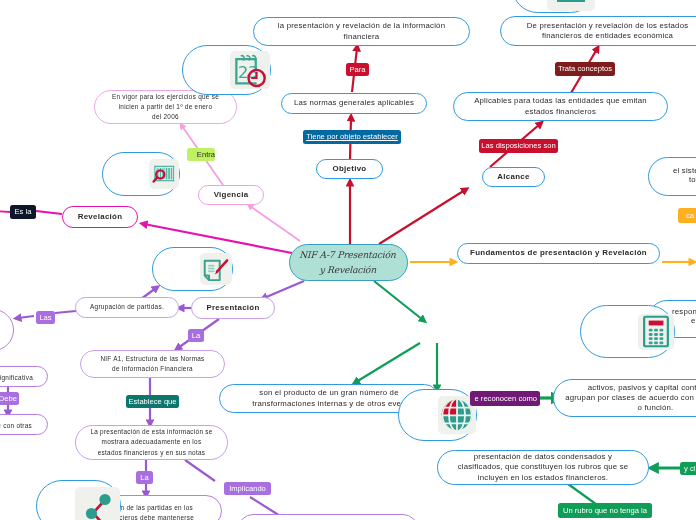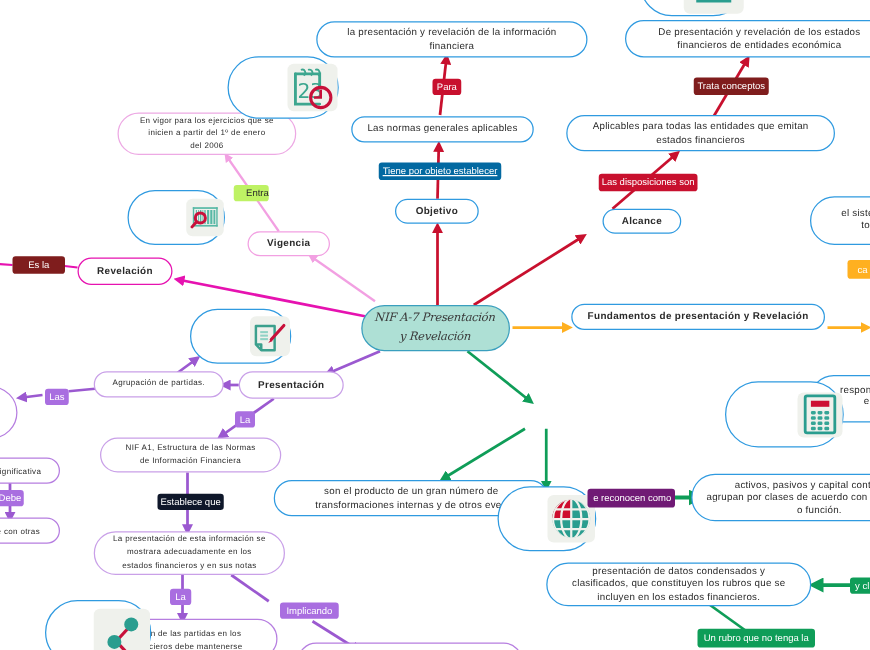--- a/index.html
+++ b/index.html
@@ -330,30 +330,30 @@
     </div>
   <div class="lbl" style="left:555px;top:62px;width:60px;height:14px;background:#7f1d1d;">
       <span>Trata conceptos</span>
     </div>
   <div class="lbl" style="left:479px;top:139px;width:79px;height:14px;background:#c8102e;">
       <span>Las disposiciones son</span>
     </div>
   <div class="lbl" style="left:187px;top:148px;width:28px;height:13px;background:#bef264;color:#2a2a2a;justify-content:flex-end;">
       <span>Entra</span>
     </div>
-  <div class="lbl" style="left:10px;top:205px;width:42px;height:14px;background:#7f1d1d;">
+  <div class="lbl" style="left:10px;top:205px;width:26px;height:14px;background:#0f172a;">
       <span>Es la</span>
     </div>
   <div class="lbl" style="left:36px;top:311px;width:19px;height:13px;background:#a96ee0;">
       <span>Las</span>
     </div>
   <div class="lbl" style="left:188px;top:329px;width:16px;height:13px;background:#a96ee0;">
       <span>La</span>
     </div>
-  <div class="lbl" style="left:126px;top:395px;width:53px;height:13px;background:#0f172a;">
+  <div class="lbl" style="left:126px;top:395px;width:53px;height:13px;background:#0f766e;">
       <span>Establece que</span>
     </div>
   <div class="lbl" style="left:136px;top:471px;width:17px;height:13px;background:#a96ee0;">
       <span>La</span>
     </div>
   <div class="lbl" style="left:211px;top:482px;width:47px;height:13px;background:#a96ee0;margin-left:13px;">
       <span>Implicando</span>
     </div>
   <div class="lbl" style="left:-9px;top:392px;width:28px;height:13px;background:#a96ee0;justify-content:flex-end;padding-right:2px;">
       <span>Debe</span>

